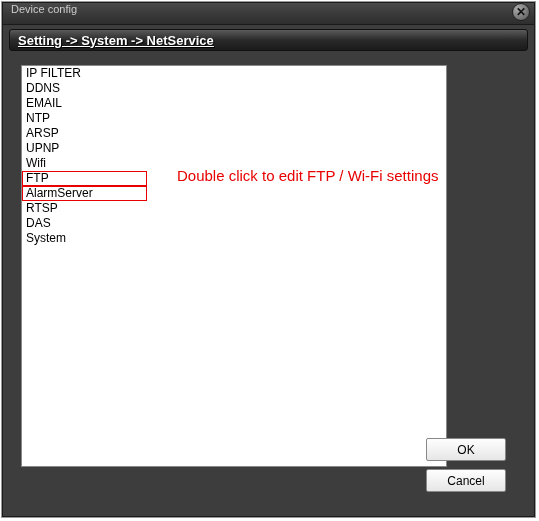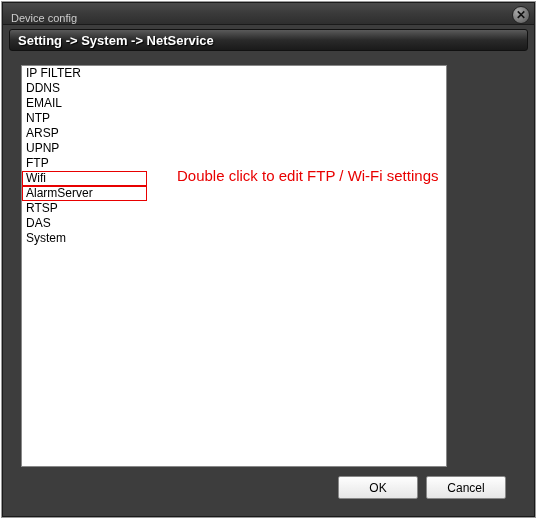--- a/index.html
+++ b/index.html
@@ -26,21 +26,21 @@
     width: 533px;
     height: 515px;
     background: #3d3d3d;
     border: 1px solid #1a1a1a;
   }
   .titlebar {
     height: 22px;
     background: linear-gradient(to bottom, #4a4a4a 0%, #3a3a3a 50%, #2e2e2e 100%);
     border-bottom: 1px solid #1a1a1a;
     display: flex;
-    align-items: flex-end;
+    align-items: flex-start;
     padding: 0 4px 0 8px;
     color: #ccc;
     font-size: 11px;
     position: relative;
   }
   .titlebar .title { flex: 1; }
   .close-btn {
     width: 18px; height: 18px;
     border-radius: 50%;
     background: radial-gradient(circle at 30% 30%, #aaa, #555);
@@ -58,20 +58,21 @@
     background: linear-gradient(to bottom, #5a5a5a 0%, #2a2a2a 50%, #1a1a1a 100%);
     border: 1px solid #111;
     border-radius: 3px;
     color: #fff;
     font-size: 13px;
     font-weight: bold;
     display: flex;
     align-items: center;
     padding: 0 8px;
     text-shadow: 1px 1px 1px #000;
+    text-decoration: underline;
   }
   .content {
     position: absolute;
     left: 6px; right: 6px; top: 52px; bottom: 6px;
     background: #3d3d3d;
   }
   .listbox {
     position: absolute;
     left: 12px; top: 10px;
     width: 426px;
@@ -106,23 +107,24 @@
     color: #e80000;
     font-size: 15px;
     font-weight: normal;
     line-height: 1.3;
     z-index: 3;
     width: 300px;
   }
   .button-row {
     position: absolute;
     right: 22px;
-    bottom: 11px;
+    bottom: 18px;
     display: flex;
     gap: 8px;
+    flex-direction: column;
   }
   .btn {
     width: 80px;
     height: 23px;
     background: linear-gradient(to bottom, #fefefe, #e6e6e6);
     border: 1px solid #888;
     font-size: 12px;
     color: #000;
     cursor: pointer;
     display: flex;
@@ -149,22 +151,22 @@
   </div>
 
   <div class="content">
     <div class="listbox">
       <div class="list-item">IP FILTER</div>
       <div class="list-item">DDNS</div>
       <div class="list-item">EMAIL</div>
       <div class="list-item">NTP</div>
       <div class="list-item">ARSP</div>
       <div class="list-item">UPNP</div>
+      <div class="list-item">Wifi</div>
       <div class="list-item">FTP</div>
-      <div class="list-item">Wifi</div>
       <div class="list-item">AlarmServer</div>
       <div class="list-item">RTSP</div>
       <div class="list-item">DAS</div>
       <div class="list-item">System</div>
 
       <div class="highlight-box hb1"></div>
       <div class="highlight-box hb2"></div>
 
       <div class="annotation">Double click to edit FTP / Wi-Fi settings</div>
     </div>

